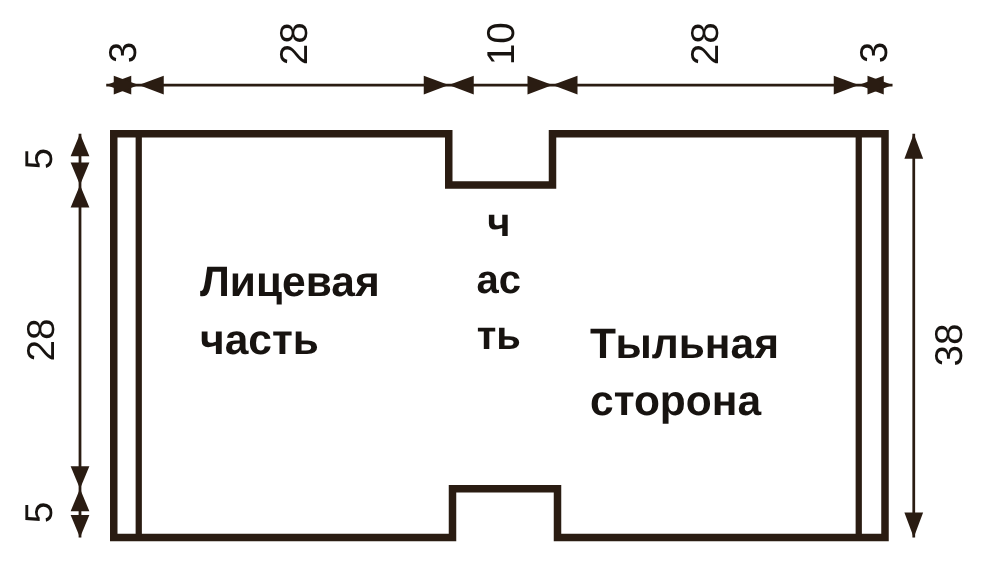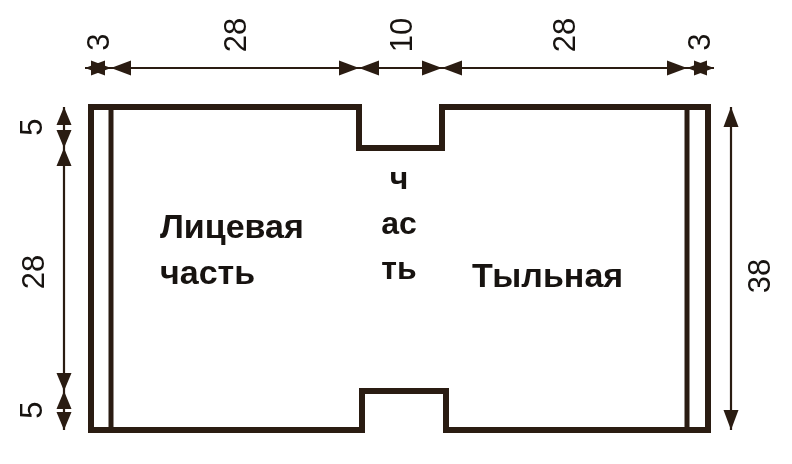--- a/index.html
+++ b/index.html
@@ -112,17 +112,18 @@
 
   <span class="dim-label" style="left:759px;top:276px;">38</span>
 
   <div class="panel-label" style="left:160px;top:203px;">
     <div>Лицевая</div>
     <div>часть</div>
   </div>
 
   <div class="panel-label" style="left:472px;top:218px;margin-top:34px;">
     <div>Тыльная</div>
+    <div>сторона</div>
   </div>
 
   <div class="vertical-label">часть</div>
 
 </div>
 
 </body></html>

